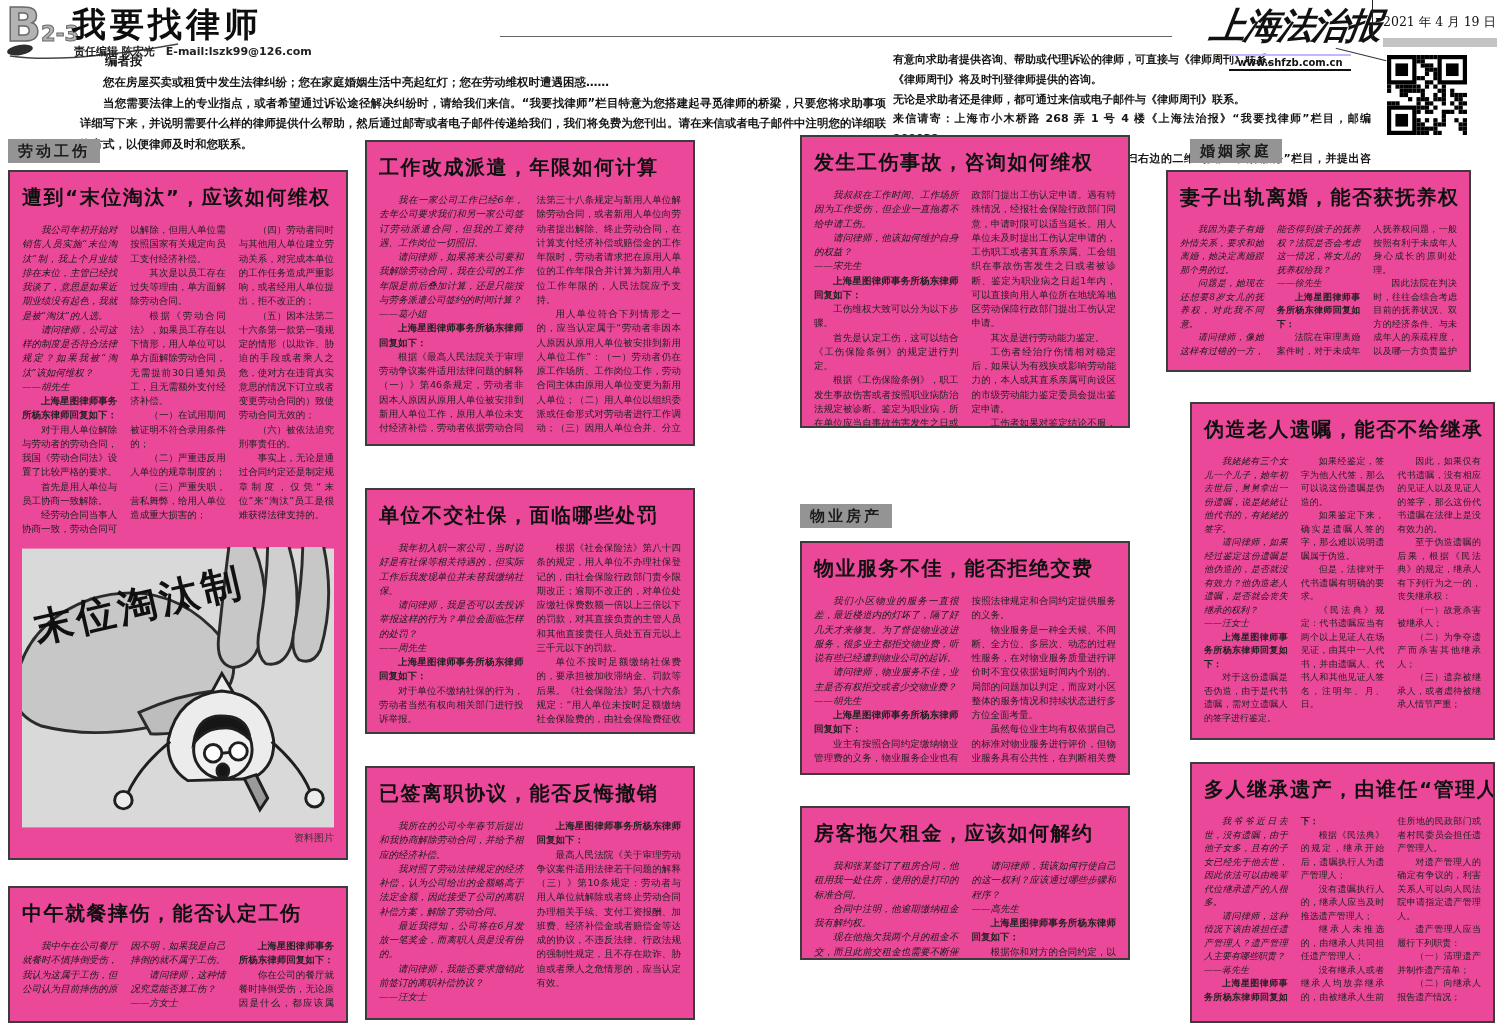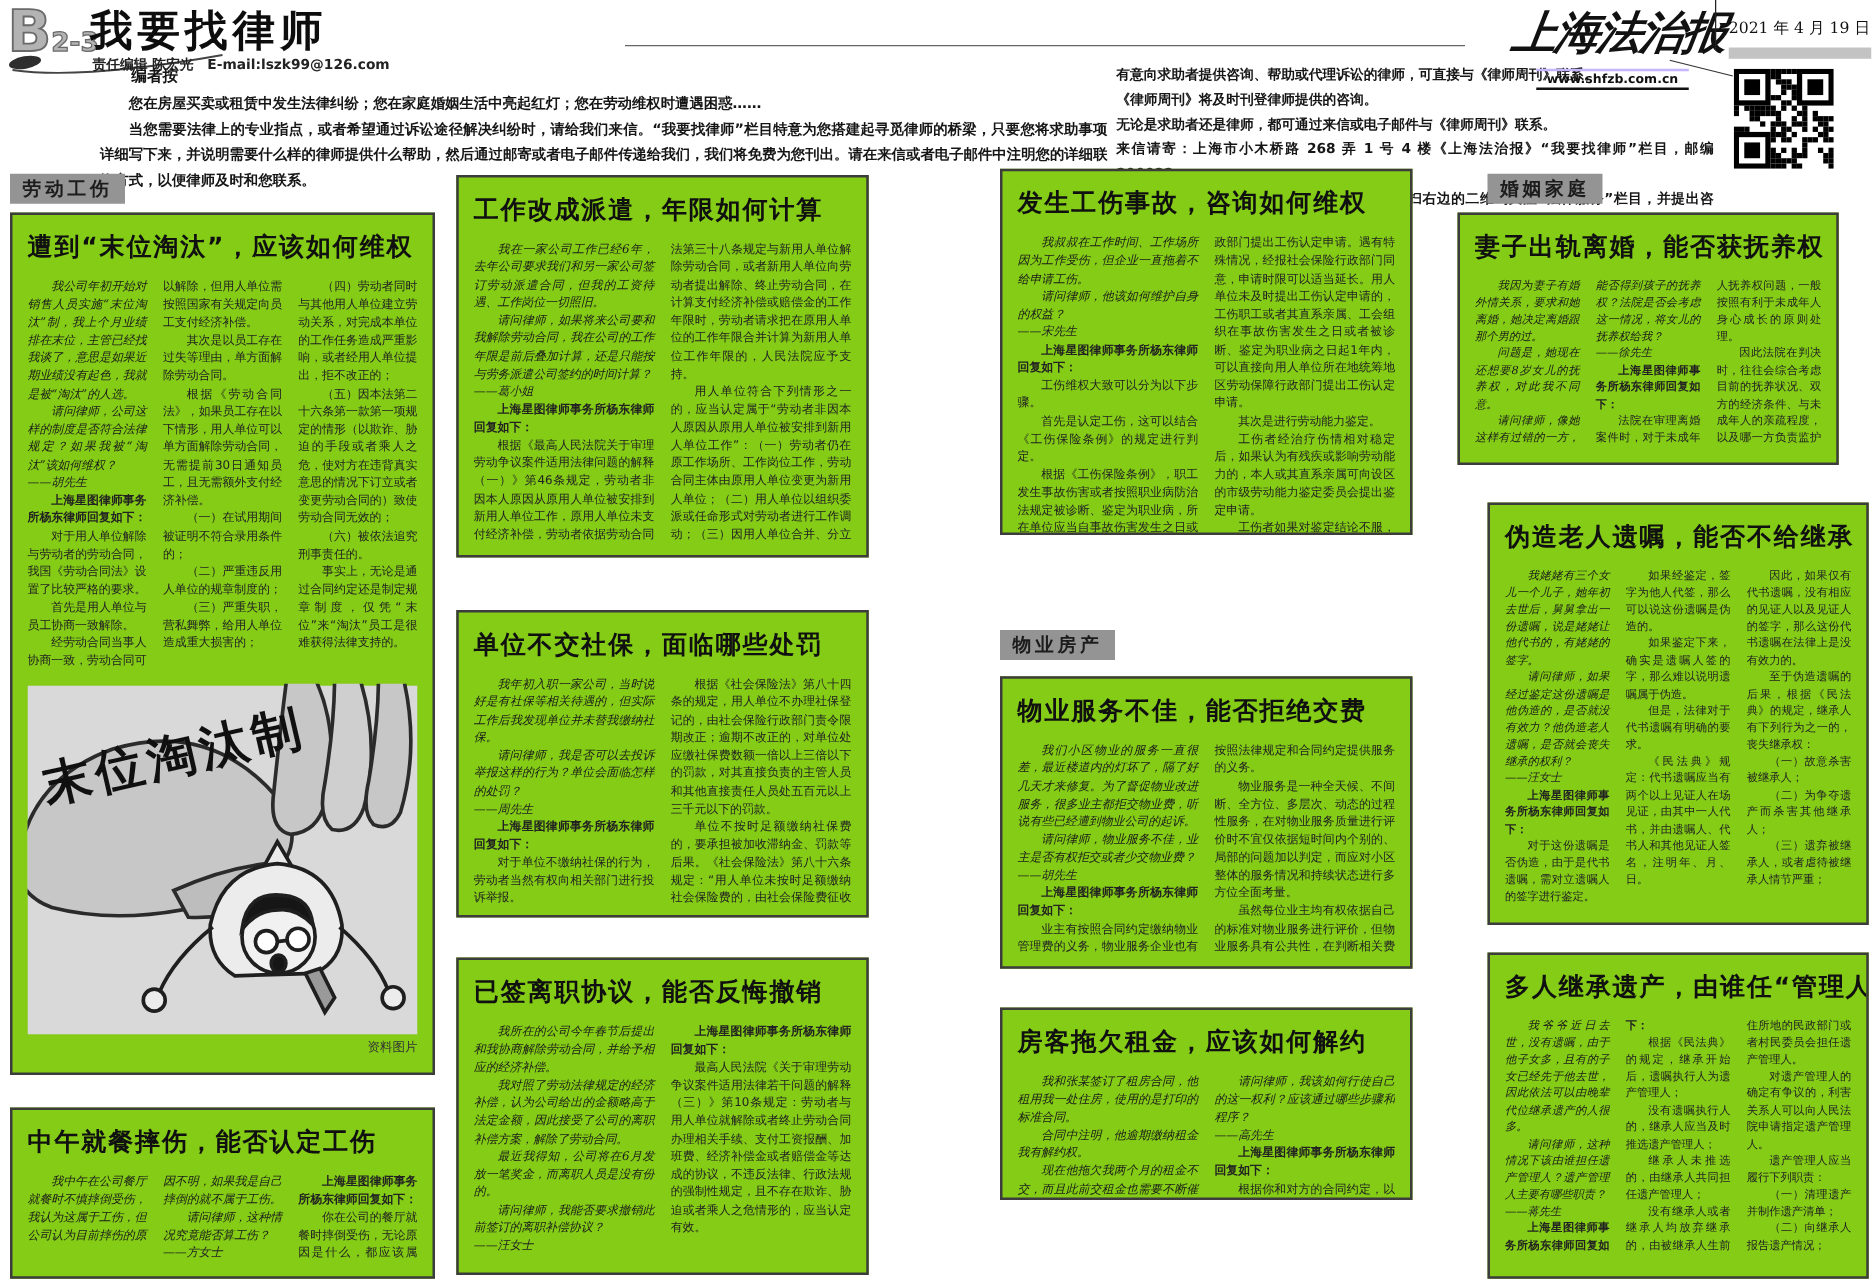--- a/index.html
+++ b/index.html
@@ -23,21 +23,21 @@
   .masthead-site{display:inline-block;margin-top:0;border-top:2px solid #c4b5fd;border-bottom:2px solid #111;
                  font-size:10px;font-weight:bold;padding:1px 8px;color:#111}
   .diag{position:absolute;left:1335px;top:54px;width:52px;border-top:1.5px solid #333;transform:rotate(14deg)}
   .vline{position:absolute;left:1372px;top:0;height:40px;border-left:1.5px solid #222}
   .date{position:absolute;left:1383px;top:14px;width:115px;font-size:12.5px;color:#111;font-family:"DejaVu Serif",serif;white-space:nowrap}
   .date-bar{position:absolute;left:1383px;top:38px;width:114px;height:9px;background:#c3c3c3}
   .qr{position:absolute;left:1387px;top:55px;width:80px;height:80px}
   
   .label{position:absolute;background:#949494;color:#1c1c1c;font-weight:bold;font-size:15px;
          letter-spacing:3px;padding:3px 10px;line-height:1.2}
-  .box{position:absolute;background:#84cc16;border:2px solid #3c3c3c;padding:12px 12px 6px;box-sizing:border-box;overflow:hidden}
+  .box{position:absolute;background:#ec4899;border:2px solid #3c3c3c;padding:12px 12px 6px;box-sizing:border-box;overflow:hidden}
   .box h2{font-size:20px;font-weight:bold;color:#101010;margin:0 0 12px;letter-spacing:1.5px;white-space:nowrap}
   .flow{column-gap:13px;column-fill:auto;font-size:9.5px;line-height:1.5;text-align:justify;color:#222;overflow:hidden}
   .cols2{column-count:2}.cols3{column-count:3}
   .flow p{margin:0;text-indent:2em}
   .q p{font-style:italic;font-family:"DejaVu Serif","Liberation Serif",serif;color:#1a1a1a}
   .sig{text-align:left;font-style:italic;font-family:"DejaVu Serif",serif;text-indent:0 !important;padding-right:8px}
   .reply-head{font-weight:bold}
   .photo{margin-top:6px}
   .credit{font-size:10px;color:#333;text-align:right;margin-top:2px}
   .small .flow{font-size:9px}

